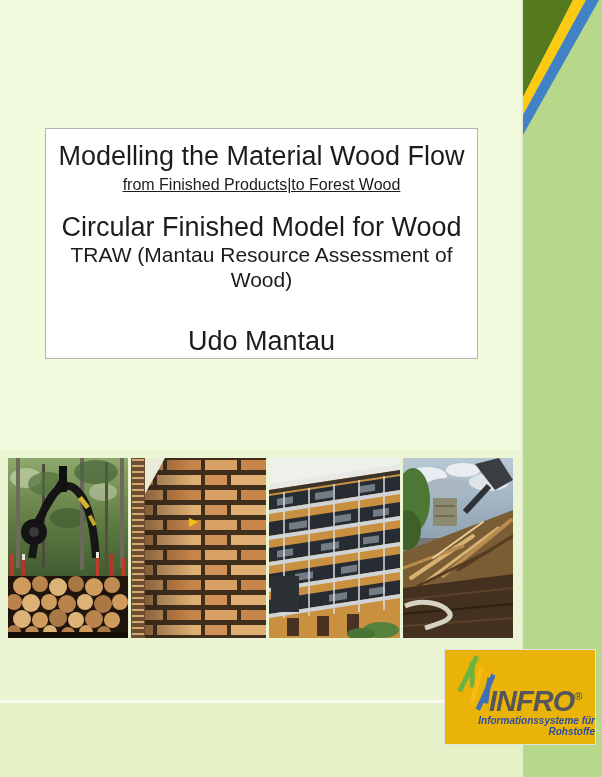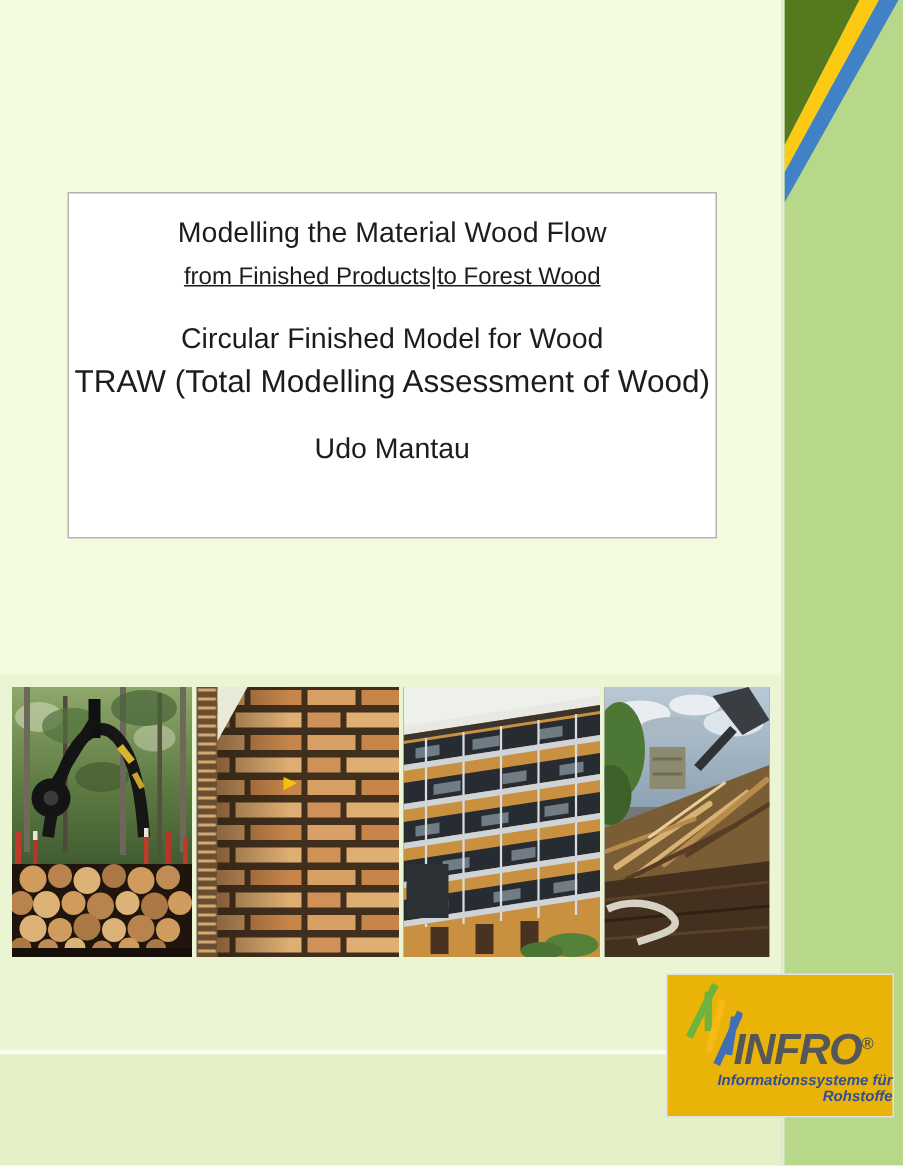--- a/index.html
+++ b/index.html
@@ -16,25 +16,25 @@
     position:absolute;top:0;right:0;width:79px;height:777px;
     background:#b7d78a;border-left:2px solid #e4edd3;
   }
   .side-band svg{display:block;}
   
   .title-box{
     position:absolute;left:45px;top:128px;width:433px;height:231px;
     background:#ffffff;border:1px solid #b3b3b3;box-sizing:border-box;
     text-align:center;color:#1c1c1c;padding-top:12px;
   }
-  .t-line1,.t-line3,.t-author{font-size:19px;line-height:30px;}
+  .t-line1,.t-line3,.t-author{font-size:27px;line-height:30px;}
   .t-line2{font-size:16px;line-height:27px;text-decoration:underline;}
   .t-line3{margin-top:14px;}
   .t-line4{font-size:21px;line-height:25px;}
-  .t-author{margin-top:18px;}
+  .t-author{margin-top:34px;}
   
   .photo-row{
     position:absolute;left:8px;top:458px;width:506px;height:180px;
     display:flex;gap:3px;
   }
   .photo{height:180px;overflow:hidden;background:#777;}
   .photo svg{display:block;}
   
   .logo-box{
     position:absolute;left:445px;top:650px;width:150px;height:94px;
@@ -64,21 +64,21 @@
     <polygon points="0,0 50,0 0,97" fill="#557a1e"></polygon>
     <polygon points="50,0 63,0 0,115 0,97" fill="#fcca12"></polygon>
     <polygon points="63,0 76,0 0,135 0,115" fill="#4181c6"></polygon>
   </svg>
 </div>
 
 <div class="title-box">
   <div class="t-line1">Modelling the Material Wood Flow</div>
   <div class="t-line2">from Finished Products|to Forest Wood</div>
   <div class="t-line3">Circular Finished Model for Wood</div>
-  <div class="t-line4">TRAW (Total Modelling Assessment of Wood)</div>
+  <div class="t-line4">TRAW (Mantau Resource Assessment of Wood)</div>
   <div class="t-author">Udo Mantau</div>
 </div>
 
 <div class="photo-row">
 
   <div class="photo" style="width:120px">
     <svg width="120" height="180" viewBox="0 0 120 180">
       <defs>
         <linearGradient id="p1f" x1="0" y1="0" x2="0" y2="1">
           <stop offset="0" stop-color="#8fa86b"></stop>

